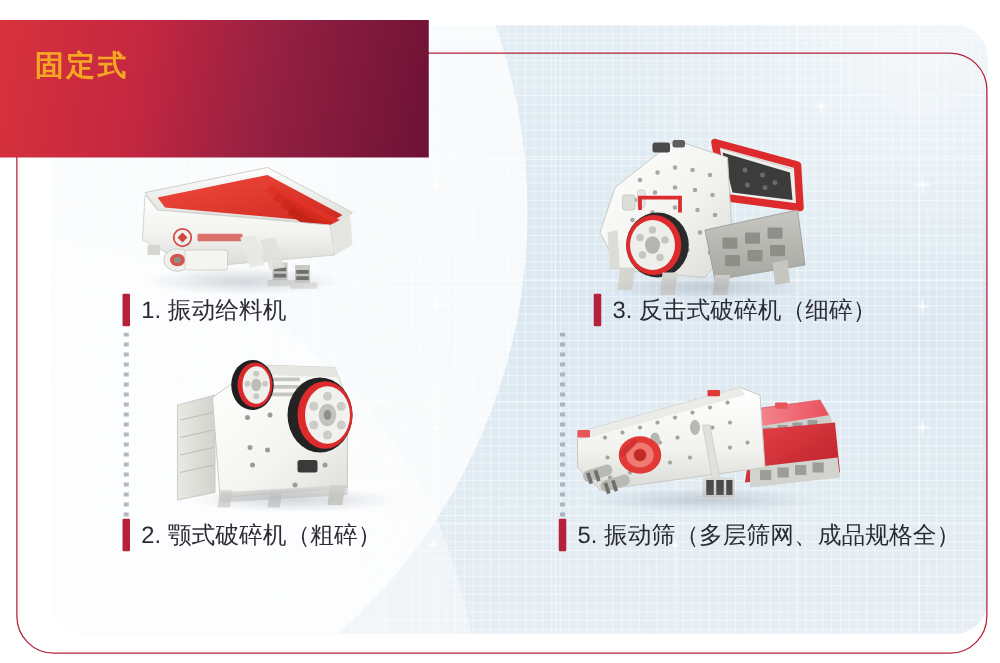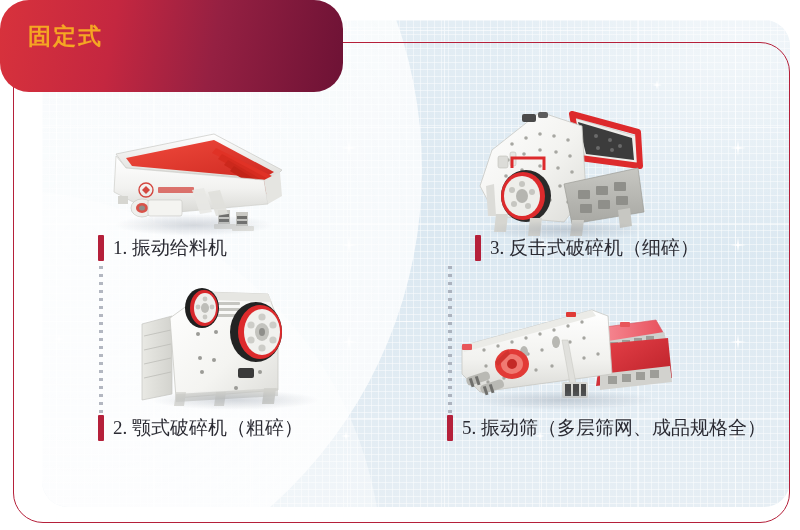--- a/index.html
+++ b/index.html
@@ -64,24 +64,23 @@
 
   
   .redframe{
     position:absolute;left:13px;top:42px;width:777px;height:481px;
     border:1.4px solid #b5203a;border-radius:30px;
     box-sizing:border-box;pointer-events:none;
   }
 
   
   .banner{
-    position:absolute;left:0;top:0;width:343px;height:92px;
+    position:absolute;left:0;top:16px;width:343px;height:110px;
     background:linear-gradient(100deg,#d8323c 0%, #c42740 33%, #952042 62%, #6d1235 100%);
     color:#fff;
-    border-radius:29px;
   }
   .banner .t1{
     position:absolute;left:28px;top:25px;
     font-size:23px;font-weight:bold;color:#f5a623;letter-spacing:2px;
     line-height:1;
   }
   .banner .t2{
     position:absolute;left:28px;top:58px;
     font-size:23px;font-weight:bold;color:#ffffff;letter-spacing:1px;
     line-height:1;white-space:nowrap;
@@ -90,21 +89,21 @@
   
   .step{position:absolute;}
   .step .label{
     position:absolute;display:flex;align-items:center;white-space:nowrap;
   }
   .bar{
     width:6px;height:26px;background:#b5203a;border-radius:1px;flex:none;
   }
   .ltext{
     margin-left:9px;font-size:19px;color:#2b2b33;
-    font-family:Liberation Serif, serif;
+    font-family:Liberation Sans, sans-serif;
   }
   .dotline{
     position:absolute;width:4px;
     background-image:linear-gradient(to bottom,#9aa0ad 0 3px, rgba(0,0,0,0) 3px 8px);
     background-size:4px 8px;
     opacity:.75;
   }
 
   
   .machine{position:absolute;}

